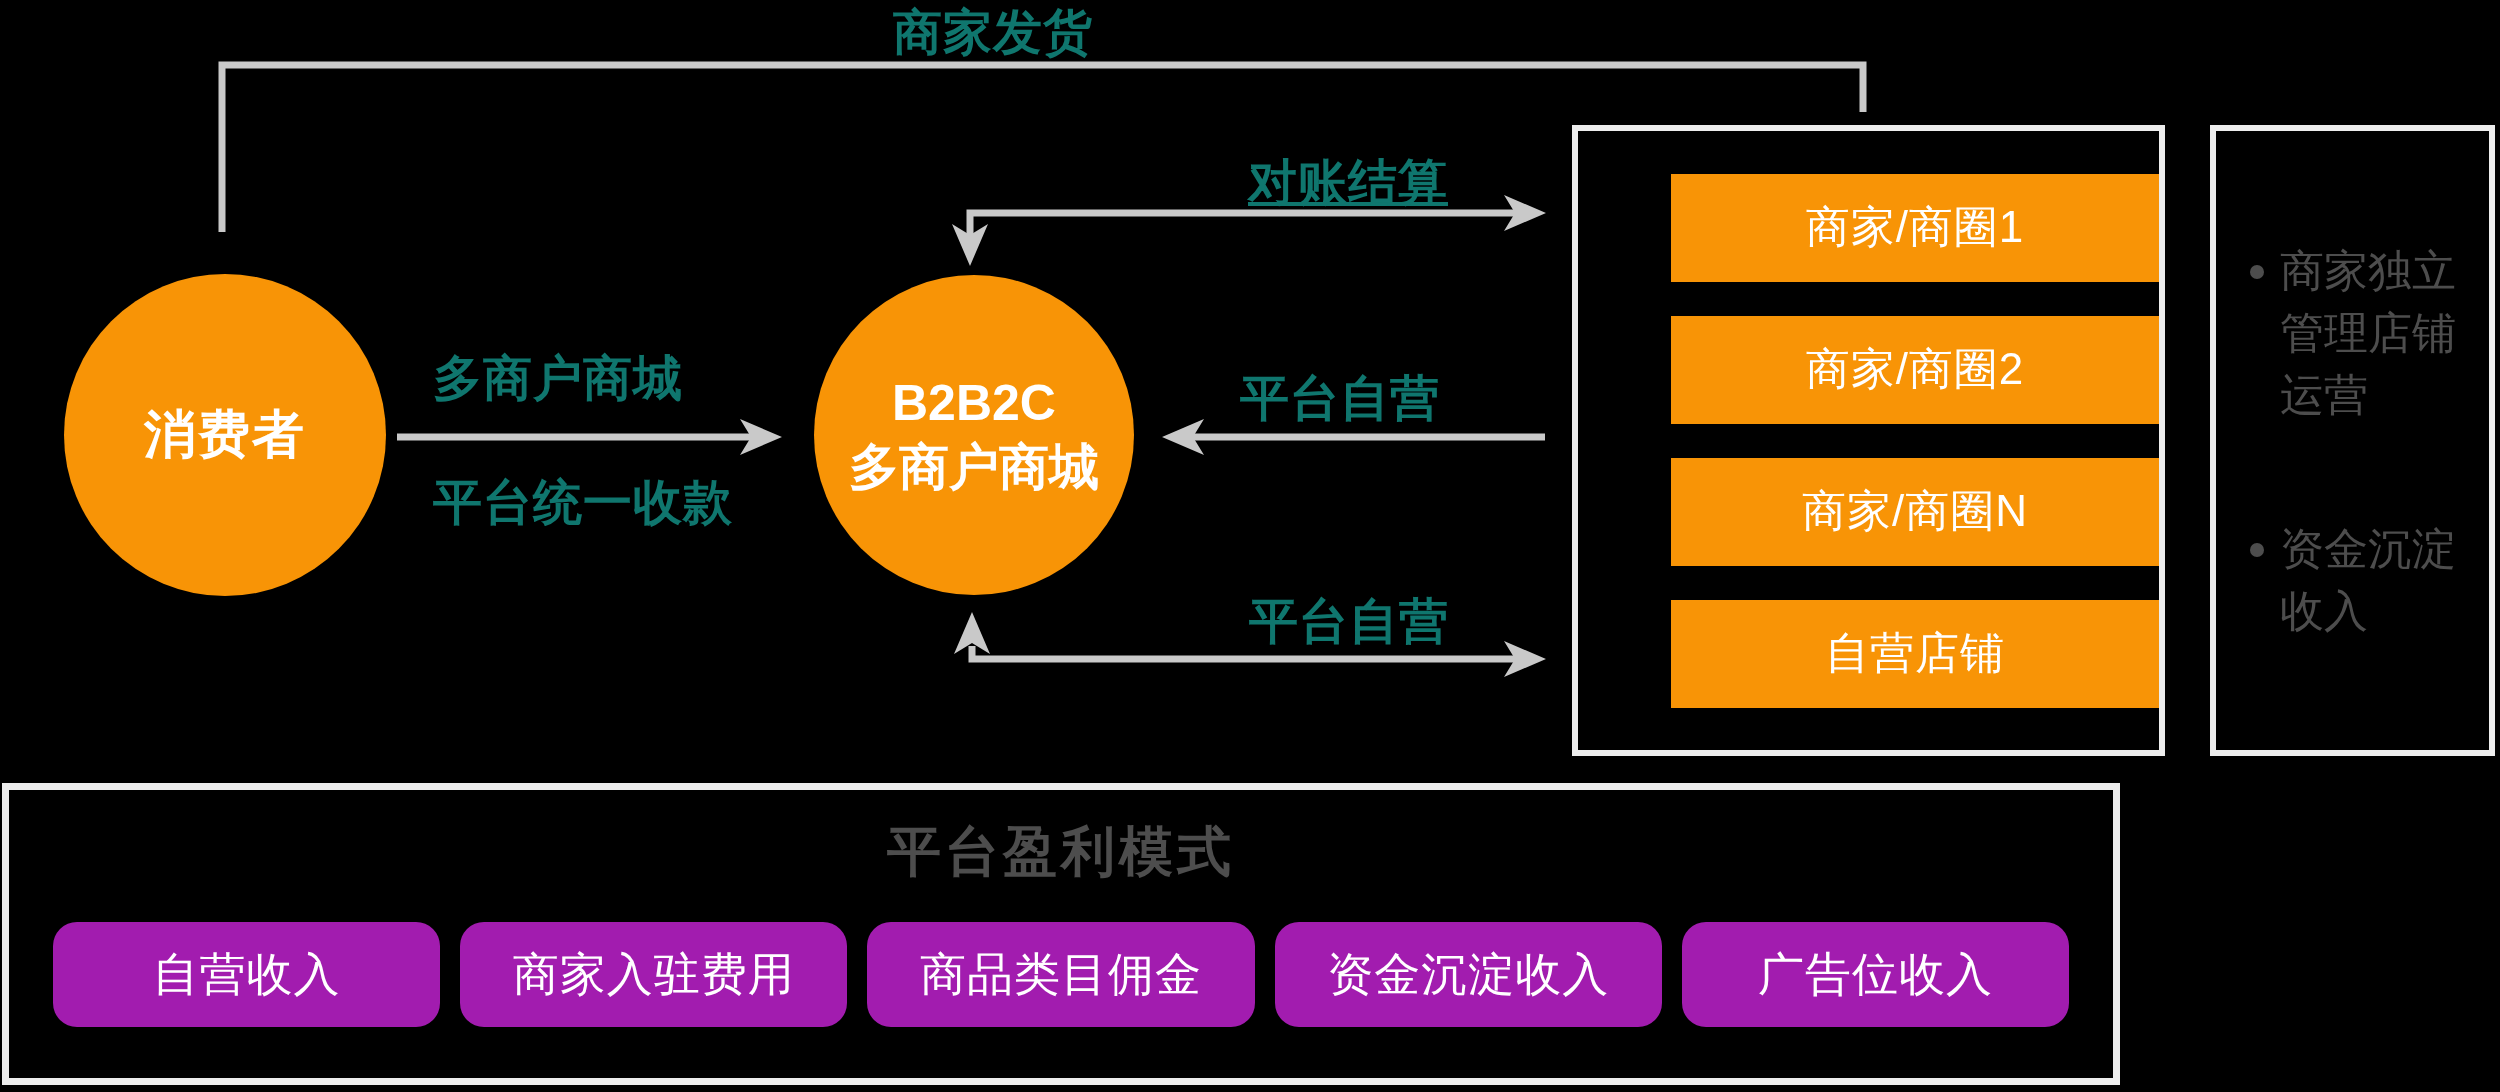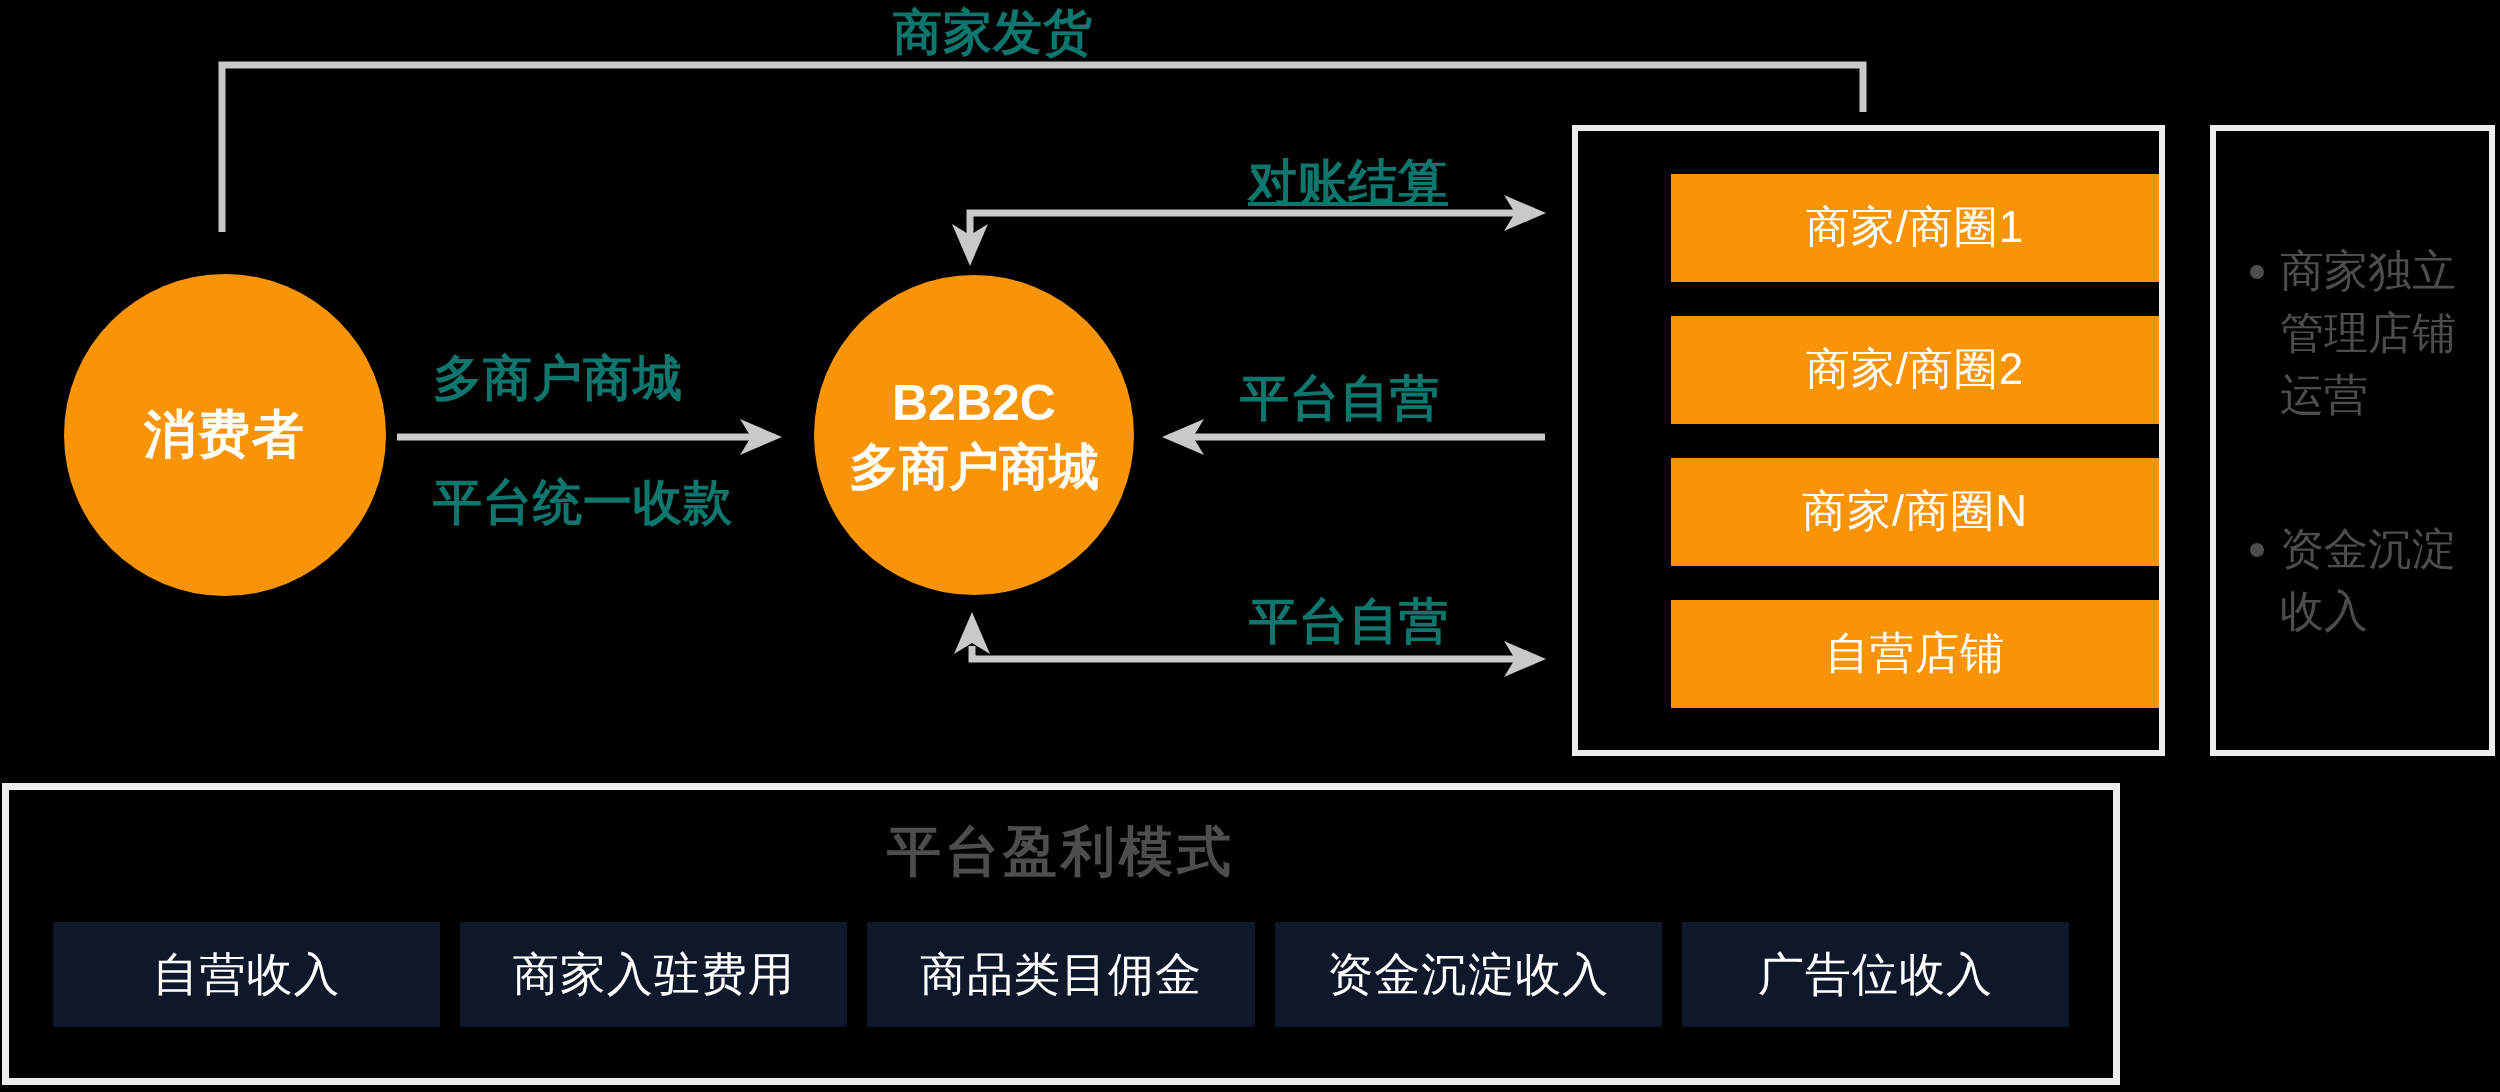--- a/index.html
+++ b/index.html
@@ -38,22 +38,22 @@
   .profit-panel{
     left:2px;top:783px;width:2118px;height:302px;border-width:7px;
     display:flex;flex-direction:column;align-items:center;
   }
   .profit-title{margin-top:30px;color:#4D4D4D;font-size:54px;font-weight:600;letter-spacing:4px;line-height:62px;}
   .profit-bars{
     display:flex;justify-content:space-between;align-items:center;gap:20px;
     width:100%;box-sizing:border-box;padding:0 44px;margin-top:40px;
   }
   .profit-bar{
-    flex:1 1 0;height:105px;background:#0f172a;color:#FFF;font-size:46px;
-    display:flex;align-items:center;justify-content:center;letter-spacing:1px;
+    flex:1 1 0;height:105px;background:#a21caf;color:#FFF;font-size:46px;
+    display:flex;align-items:center;justify-content:center;letter-spacing:1px;border-radius:24px;
   }
 </style>
 </head>
 <body>
 
 <div class="canvas">
 
   <svg class="connector-layer" width="2500" height="1092" viewBox="0 0 2500 1092">
 
     <path d="M222,232 L222,65 L1863,65 L1863,112" fill="none" stroke="#C9C9C9" stroke-width="7"></path>

